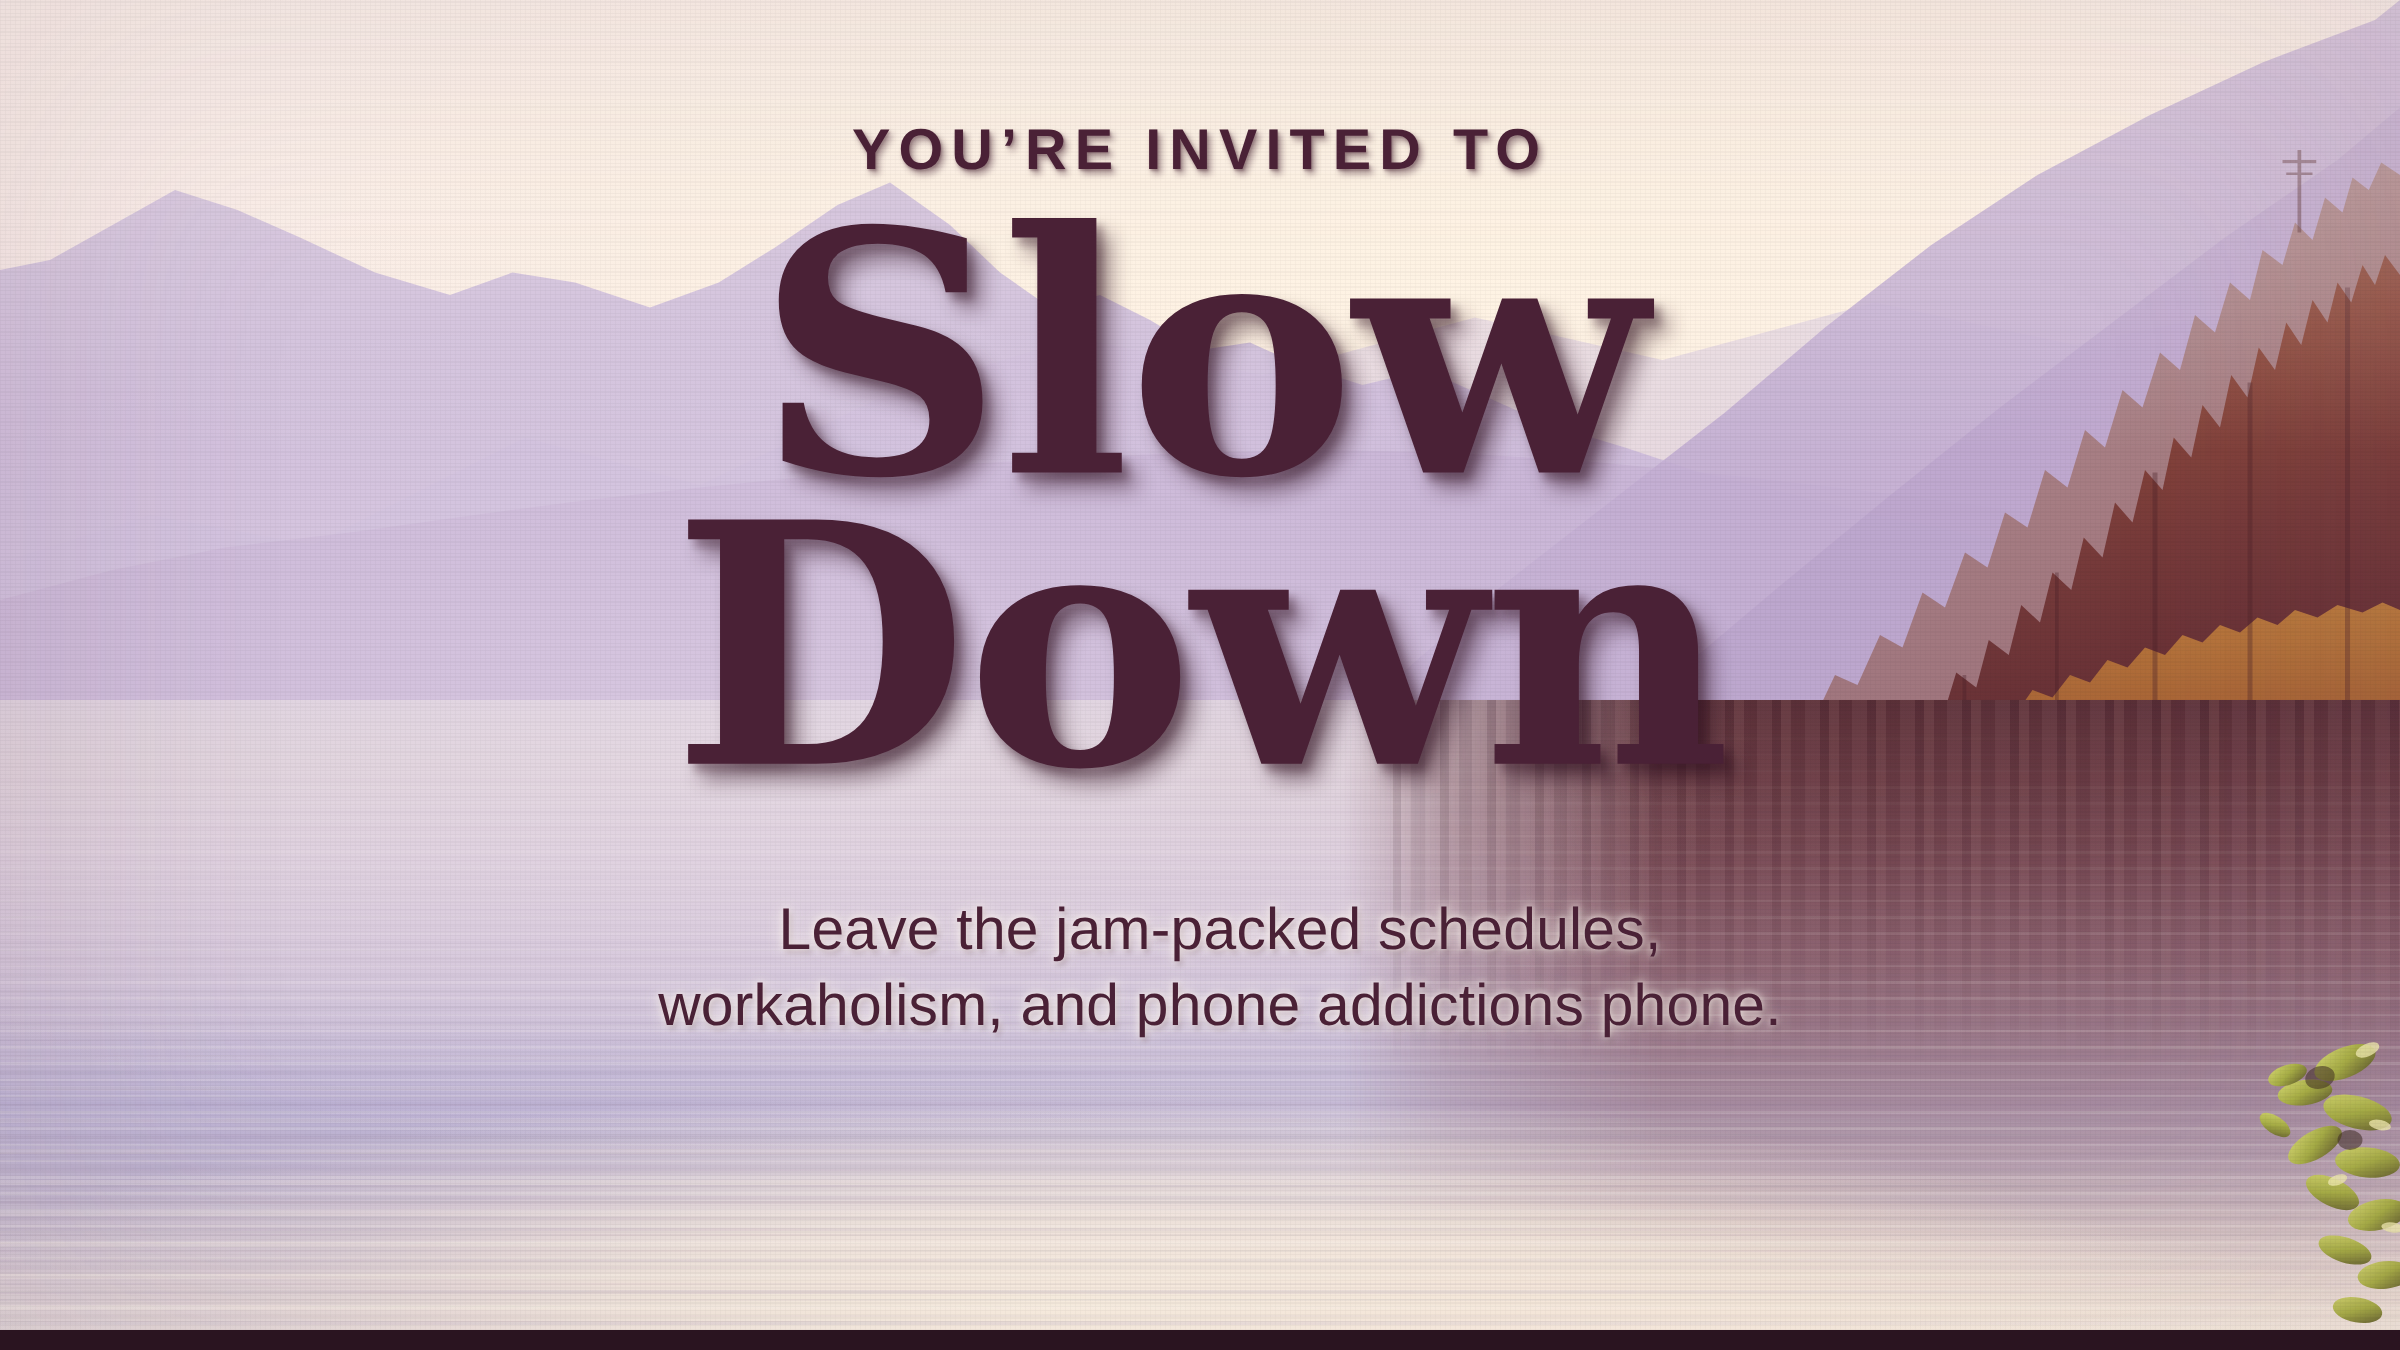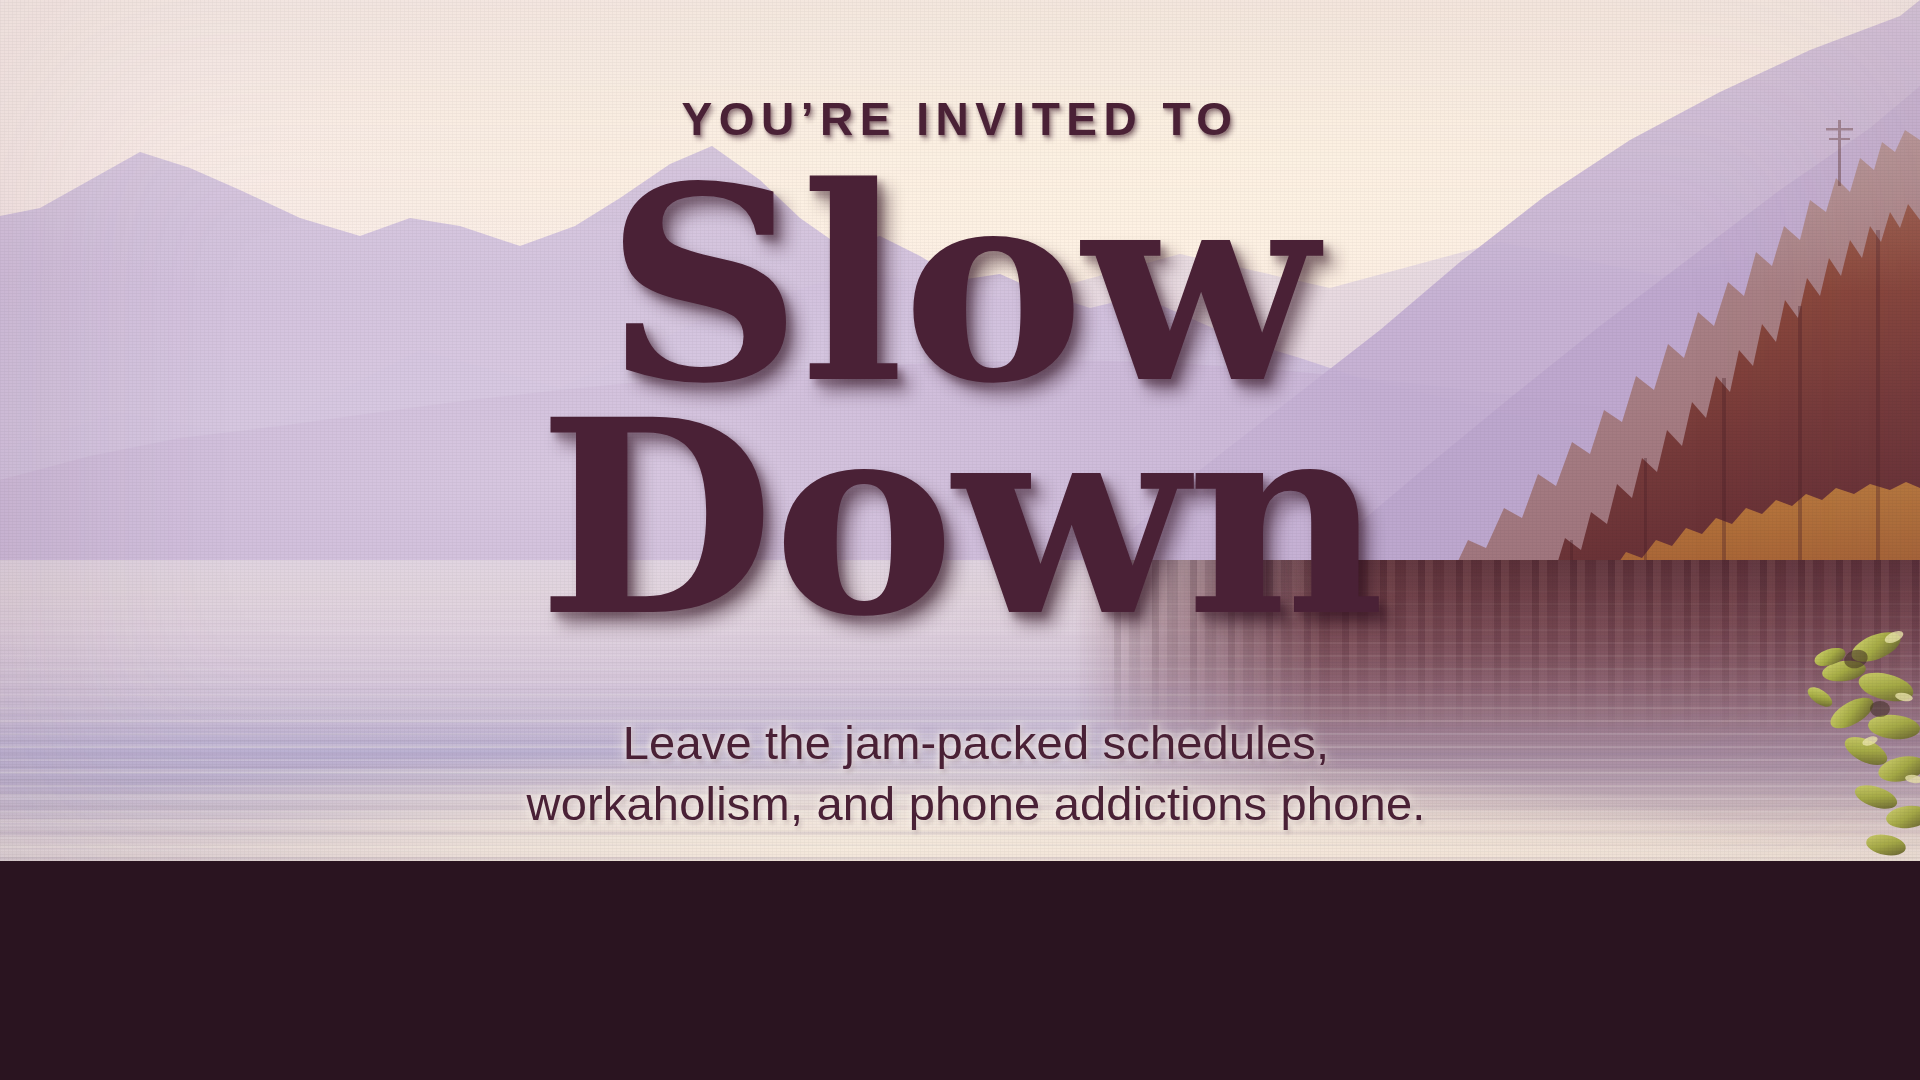--- a/index.html
+++ b/index.html
@@ -9,21 +9,21 @@
     background: #2a1420;
   }
   body {
     font-family: "Liberation Sans", sans-serif;
   }
 
   
   #poster {
     position: relative;
     width: 1920px;
-    height: 861px;
+    height: 1064px;
     overflow: hidden;
     background: #efe3e0;
     isolation: isolate;
   }
 
   .layer {
     position: absolute;
     inset: 0;
     pointer-events: none;
   }

